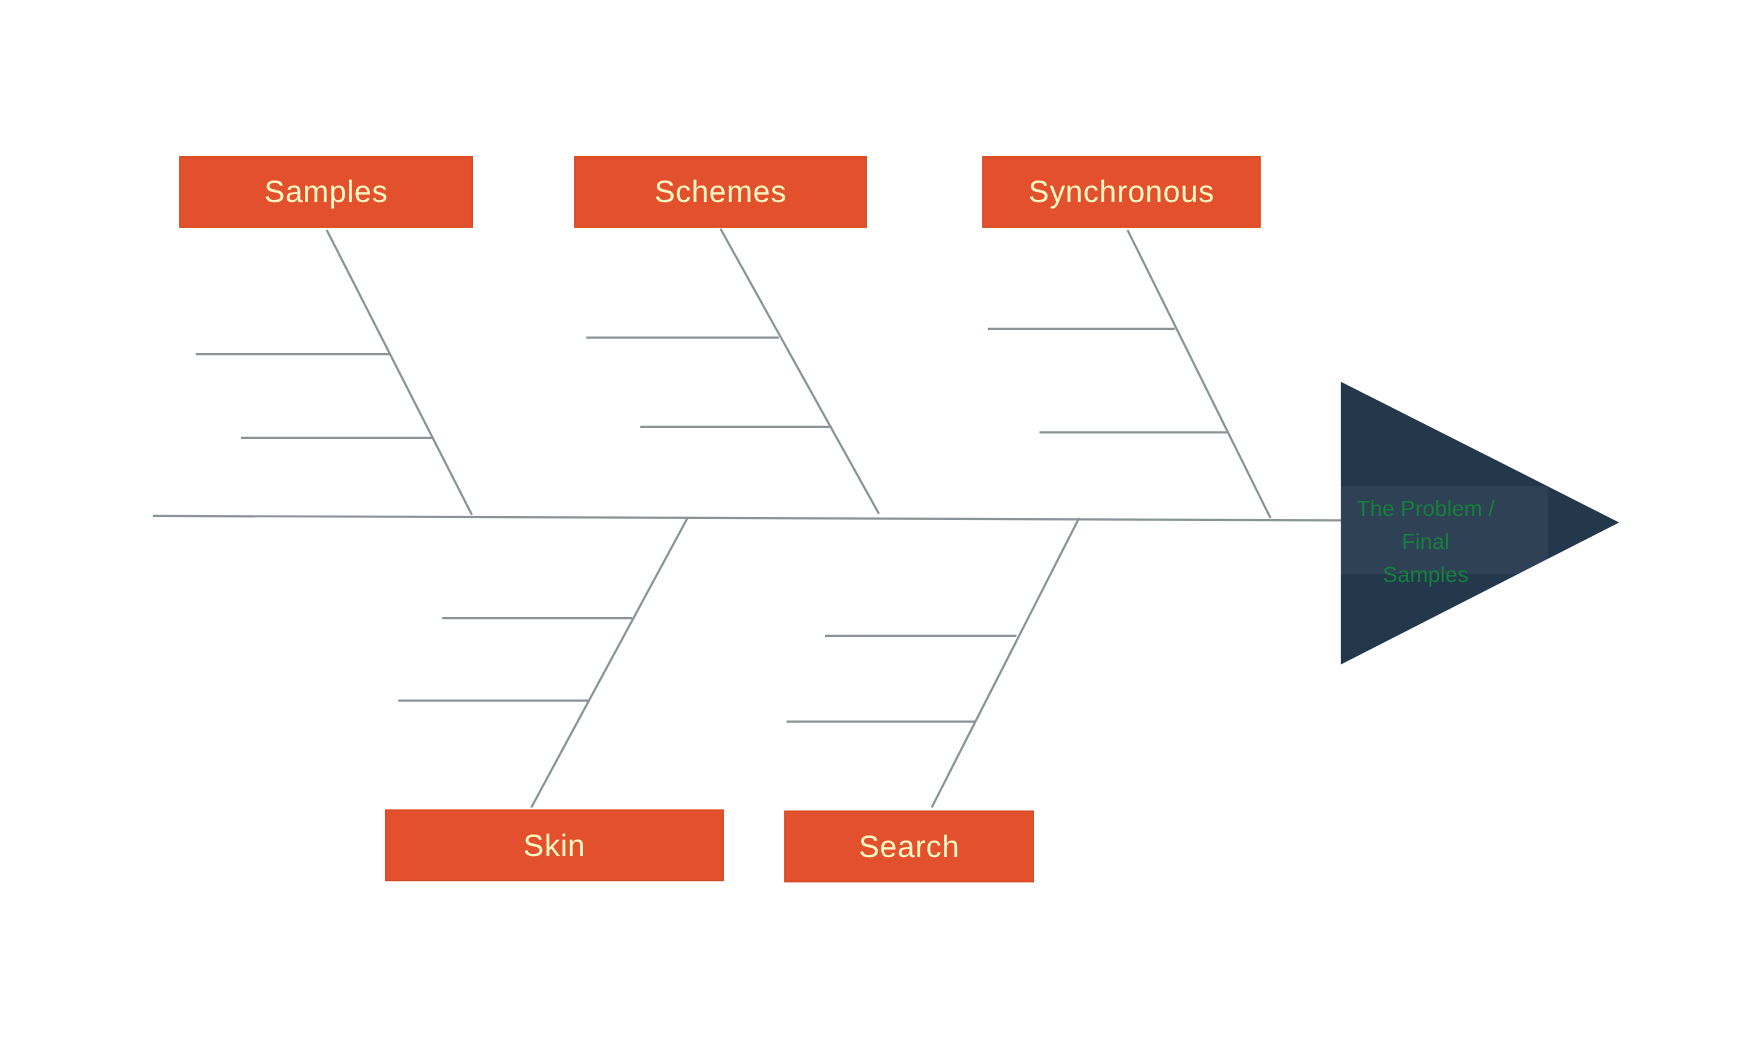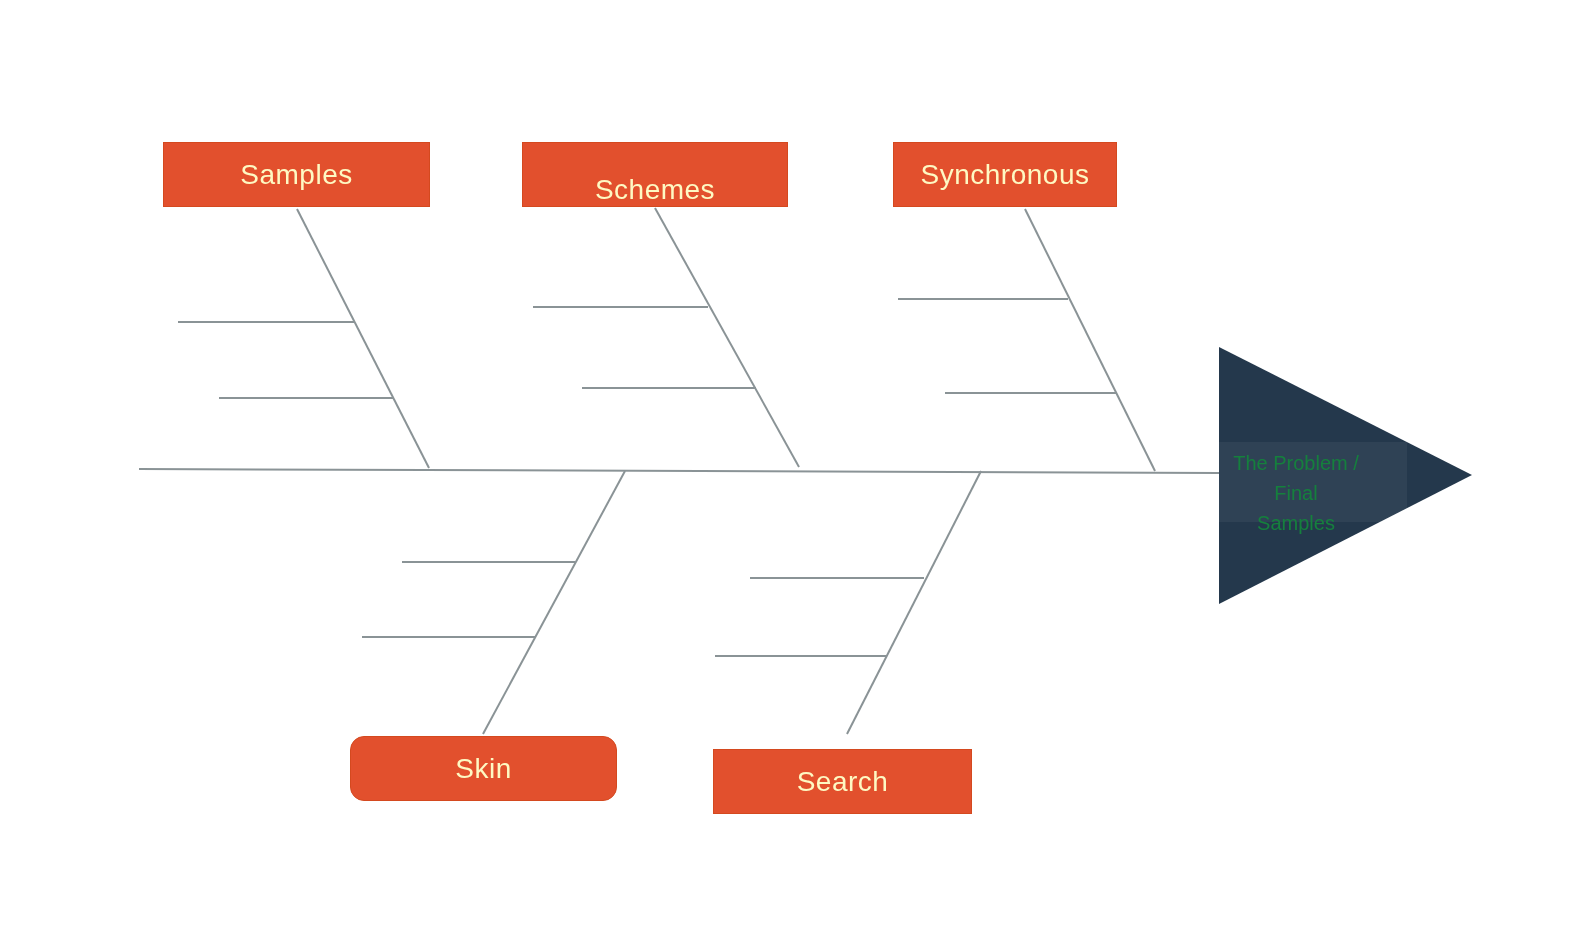--- a/index.html
+++ b/index.html
@@ -81,33 +81,33 @@
     <line x1="715" y1="656" x2="887" y2="656" stroke-width="2" stroke="#8a9396"></line>
 
     <polygon points="1219,347 1472,475 1219,604" fill="#24384c"></polygon>
     <rect x="1219" y="442" width="188" height="80" fill="rgba(255,255,255,0.05)"></rect>
   </svg>
 
   <div class="cat-box" style="left:163px; top:142px; width:267px;">
     <span>Samples</span>
   </div>
 
-  <div class="cat-box" style="left:522px; top:142px; width:266px;align-items:flex-end;">
+  <div class="cat-box" style="left:522px; top:142px; width:266px;">
     <span>Schemes</span>
   </div>
 
-  <div class="cat-box" style="left:893px; top:142px; width:224px;">
+  <div class="cat-box" style="left:893px; top:142px; width:253px;">
     <span>Synchronous</span>
   </div>
 
-  <div class="cat-box" style="left:350px; top:736px; width:267px;border-radius:14px;">
+  <div class="cat-box" style="left:350px; top:736px; width:308px;">
     <span>Skin</span>
   </div>
 
-  <div class="cat-box" style="left:713px; top:737px; width:259px;margin-top:12px;">
+  <div class="cat-box" style="left:713px; top:737px; width:227px;">
     <span>Search</span>
   </div>
 
   <div class="effect-label">
     <div>The Problem /</div>
     <div>Final</div>
     <div>Samples</div>
   </div>
 
 </div>

